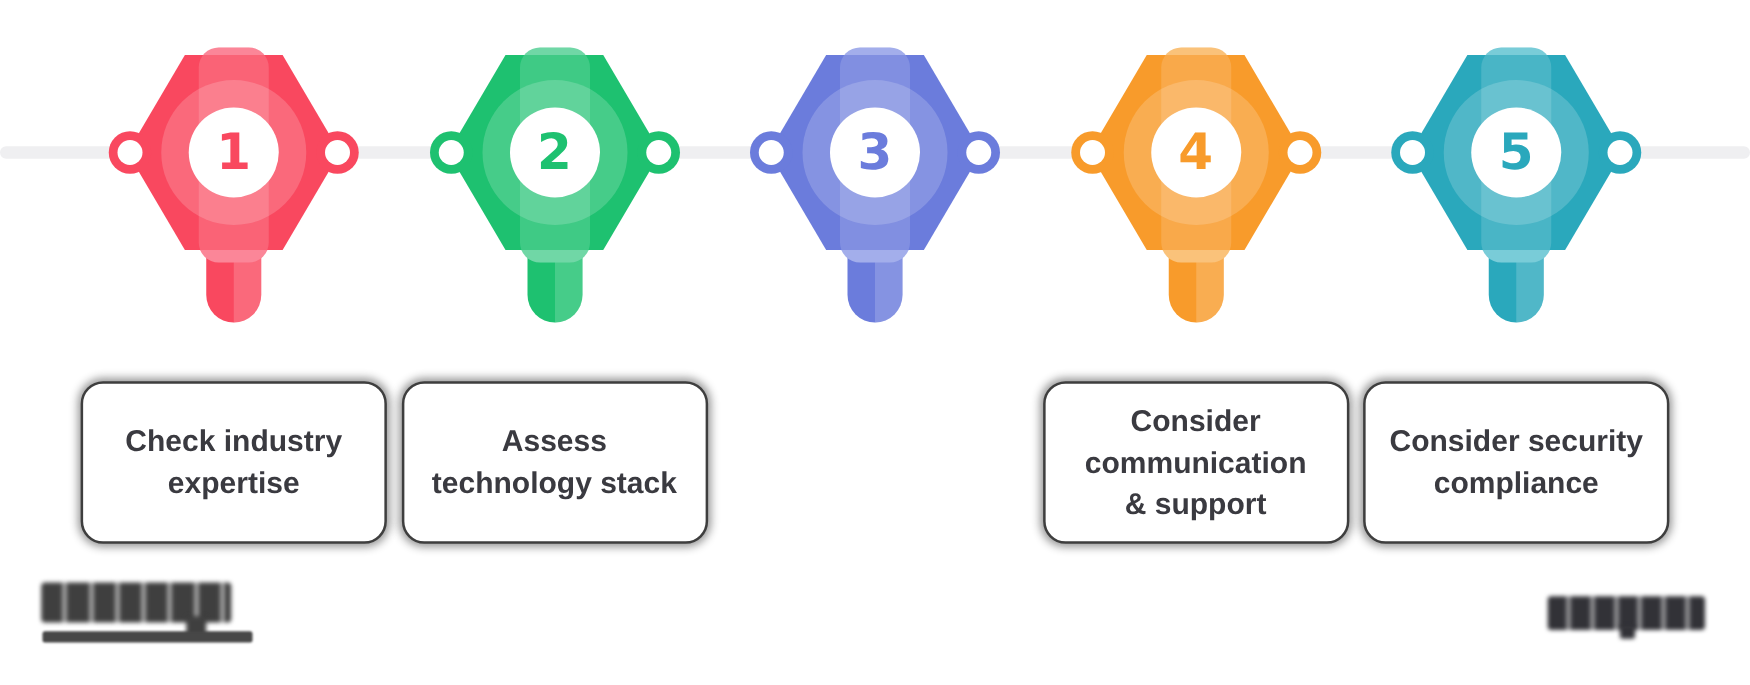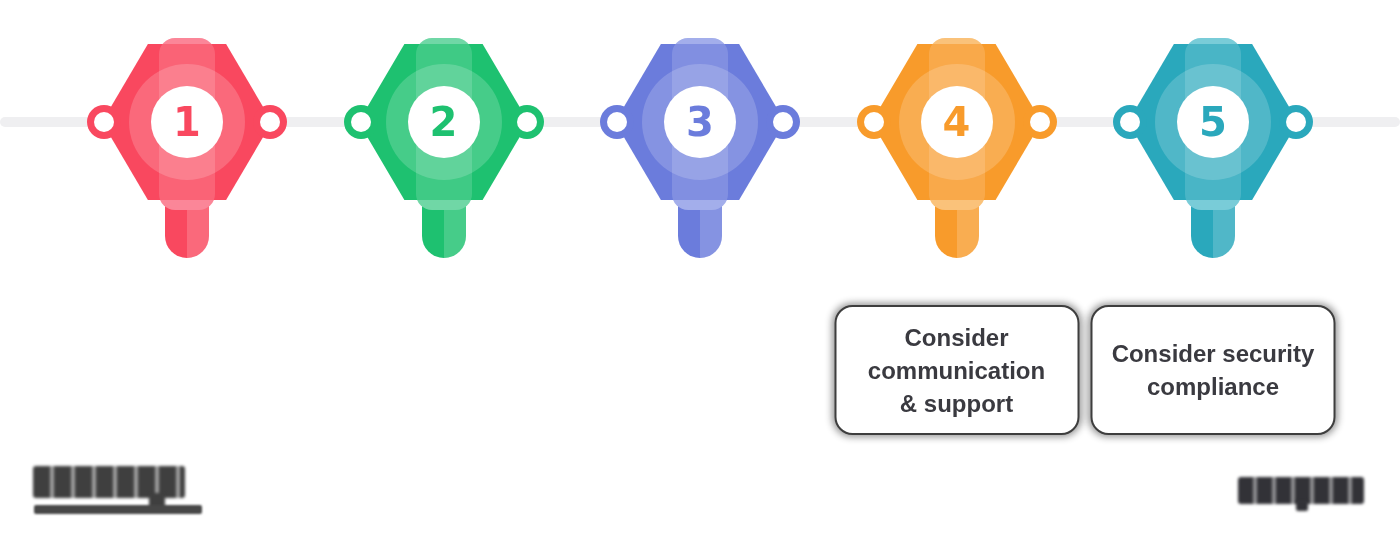--- a/index.html
+++ b/index.html
@@ -122,35 +122,43 @@
       <div class="band-over"></div>
       <div class="glow-circle"></div>
       <div class="num-circle">
         <span class="num">1</span>
       </div>
       <div class="node-ring left"></div>
       <div class="node-ring right"></div>
       <div class="node-dot left"></div>
       <div class="node-dot right"></div>
     </div>
+    <div class="card">
+      <div class="card-label">Check industry
+expertise</div>
+    </div>
   </div>
       <div class="step" style="left: 315.5px; --c: #1EC170; --cl: #58D197;">
     <div class="marker">
       <div class="stem"></div>
       <div class="band-under"></div>
       <div class="hex"></div>
       <div class="band-over"></div>
       <div class="glow-circle"></div>
       <div class="num-circle">
         <span class="num">2</span>
       </div>
       <div class="node-ring left"></div>
       <div class="node-ring right"></div>
       <div class="node-dot left"></div>
       <div class="node-dot right"></div>
+    </div>
+    <div class="card">
+      <div class="card-label">Assess
+technology stack</div>
     </div>
   </div>
       <div class="step" style="left: 572px; --c: #6B7CDC; --cl: #93A0E8;">
     <div class="marker">
       <div class="stem"></div>
       <div class="band-under"></div>
       <div class="hex"></div>
       <div class="band-over"></div>
       <div class="glow-circle"></div>
       <div class="num-circle">

